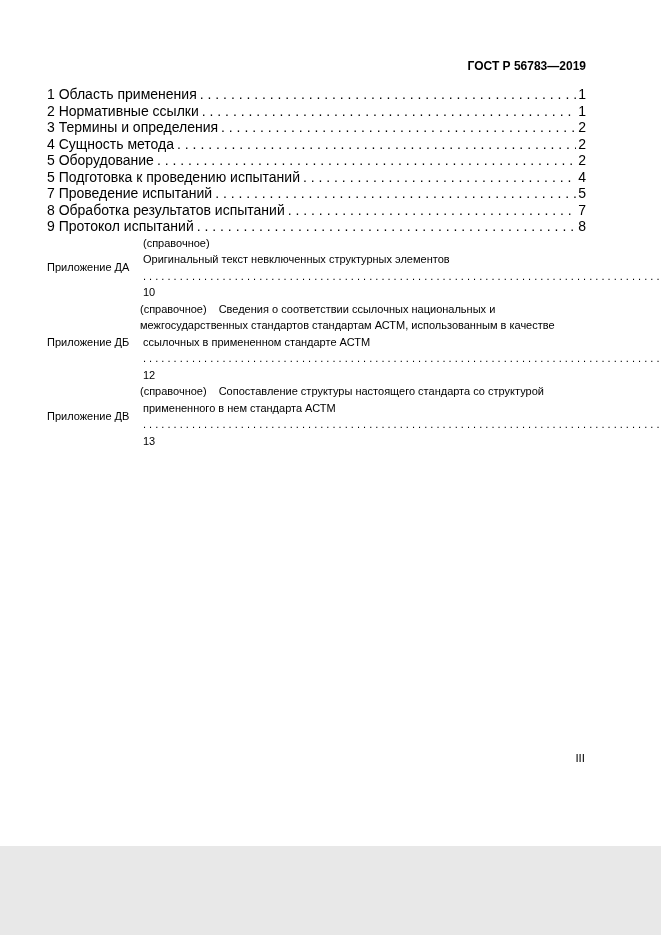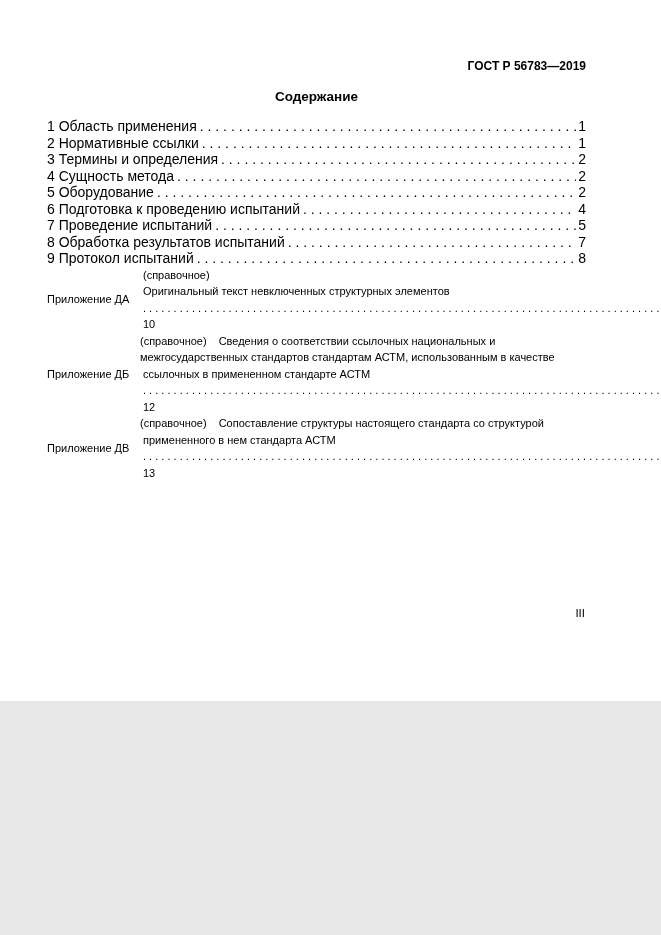--- a/index.html
+++ b/index.html
@@ -4,21 +4,21 @@
 <style>
   * { margin: 0; padding: 0; box-sizing: border-box; }
   html, body { background: #e8e8e8; }
   body {
     width: 661px; height: 935px;
     font-family: "Liberation Sans", sans-serif;
     color: #000;
   }
   .page {
     position: relative;
-    width: 661px; height: 701px;
+    width: 661px; height: 846px;
     background: #ffffff;
     padding: 59px 75px 0 47px;
     overflow: hidden;
   }
   .doc-header {
     text-align: right;
     font-weight: bold;
     font-size: 12px;
     line-height: 14px;
   }
@@ -57,21 +57,20 @@
     font-size: 11.5px;
   }
 </style>
 </head>
 <body>
 
 <div class="page">
 
   <div class="doc-header">ГОСТ Р 56783—2019</div>
 
-  <div class="page-title">Содержание</div>
 
   <div class="toc">
     <div class="toc-row">
       <span class="toc-title">1 Область применения</span>
       <span class="leader"></span>
       <span class="pnum">1</span>
     </div>
     <div class="toc-row">
       <span class="toc-title">2 Нормативные ссылки</span>
       <span class="leader"></span>
@@ -86,21 +85,21 @@
       <span class="toc-title">4 Сущность метода</span>
       <span class="leader"></span>
       <span class="pnum">2</span>
     </div>
     <div class="toc-row">
       <span class="toc-title">5 Оборудование</span>
       <span class="leader"></span>
       <span class="pnum">2</span>
     </div>
     <div class="toc-row">
-      <span class="toc-title">6 Подготовка к проведению испытаний</span>
+      <span class="toc-title">5 Подготовка к проведению испытаний</span>
       <span class="leader"></span>
       <span class="pnum">4</span>
     </div>
     <div class="toc-row">
       <span class="toc-title">7 Проведение испытаний</span>
       <span class="leader"></span>
       <span class="pnum">5</span>
     </div>
     <div class="toc-row">
       <span class="toc-title">8 Обработка результатов испытаний</span>

